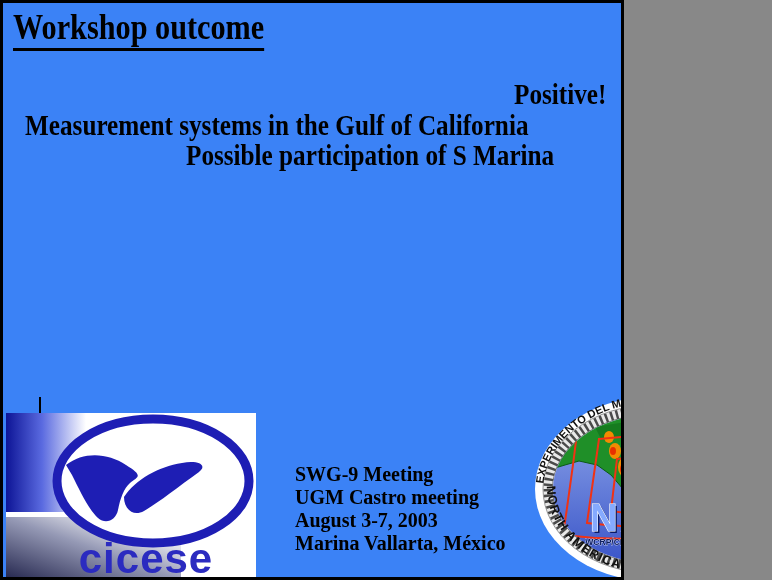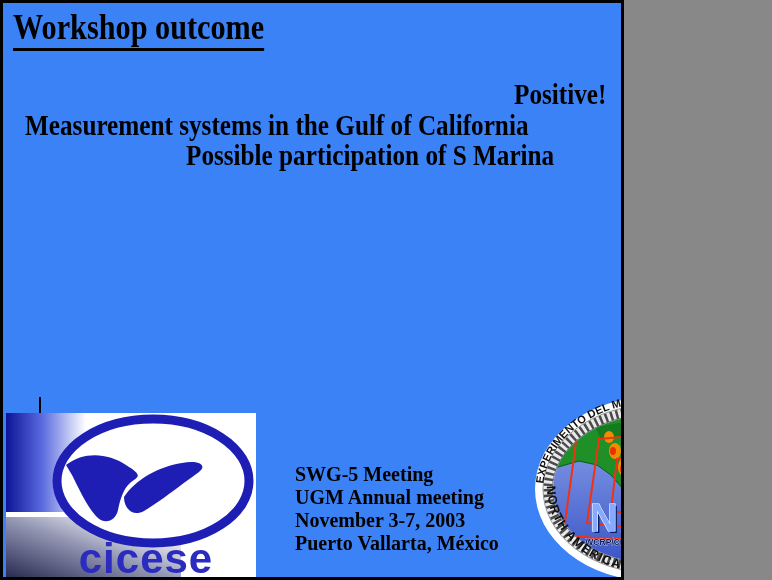--- a/index.html
+++ b/index.html
@@ -36,24 +36,24 @@
     <div class="line"><span class="cond">Positive!</span></div>
     <div class="line"><span class="cond">Measurement systems in the Gulf of California</span></div>
     <div class="line"><span class="cond">Possible participation of S Marina</span></div>
   </div>
 
   <div class="abs letters-block">
   </div>
 
 
   <div class="abs meeting-block">
-    <div class="line">SWG-5 Meeting</div>
-    <div class="line">UGM Annual meeting</div>
-    <div class="line">November 3-7, 2003</div>
-    <div class="line">Puerto Vallarta, México</div>
+    <div class="line">SWG-9 Meeting</div>
+    <div class="line">UGM Castro meeting</div>
+    <div class="line">August 3-7, 2003</div>
+    <div class="line">Marina Vallarta, México</div>
   </div>
 
   <div class="abs artifact"></div>
 
   <svg class="abs" style="left:3px; top:410px;" width="250" height="167" viewBox="0 0 250 167">
     <defs>
       <linearGradient id="cg1" x1="0" y1="0" x2="1" y2="0">
         <stop offset="0" stop-color="#0d1496"></stop>
         <stop offset="0.45" stop-color="#5a6ae0"></stop>
         <stop offset="1" stop-color="#ffffff"></stop>

